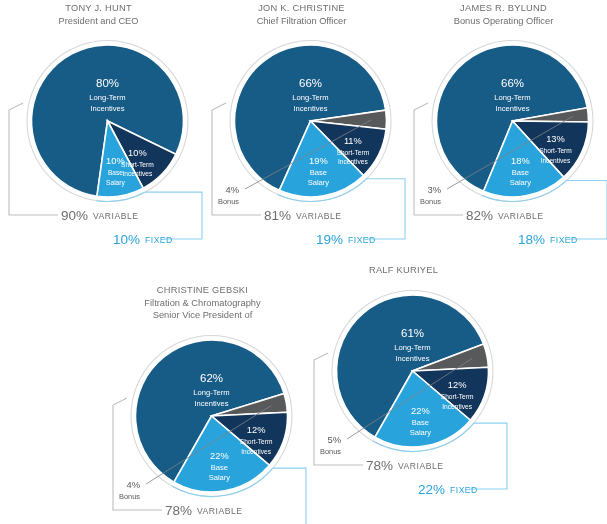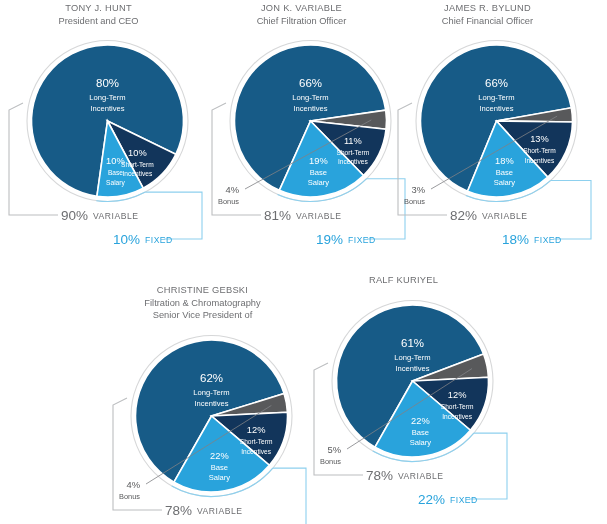--- a/index.html
+++ b/index.html
@@ -64,21 +64,21 @@
           <text x="87" y="192" class="outlbl var-txt">VARIABLE</text>
           <path d="M 139.2924608042642 165.07728122514362 A 80.5 80.5 0 0 1 90.29656537271474 173.7165795336964" class="brkb"></path>
           <path d="M 139.2924608042642 165.07728122514362 L 196 165.07728122514362 L 196 212 L 158 212" class="brkb"></path>
           <text x="134" y="217" class="outlbl fix-pct" text-anchor="end">10%</text>
           <text x="139" y="216" class="outlbl fix-txt">FIXED</text>
         </svg>
       </div>
     </div>
     <div class="card" style="left: 200px; top: 2px;">
       <div class="hdr">
-        <div class="nm">JON K. VARIABLE</div>
+        <div class="nm">JON K. CHRISTINE</div>
         <div class="tt">Chief Filtration Officer</div>
       </div>
       <div class="chartwrap">
         <svg width="220" height="220" viewBox="-9 0 220 220">
           <circle cx="101.5" cy="94" r="80.5" class="ring"></circle>
           <path d="M 101.5 94 L 70.34584942804045 163.32112882909274 A 76 76 0 1 1 176.72299354899195 83.16020103838116 Z" fill="#175b87" stroke="#ffffff" stroke-width="1.6"></path>
           <path d="M 101.5 94 L 176.72299354899195 83.1602010383811 A 76 76 0 0 1 177.05547326189597 102.20795103365774 Z" fill="#58595b" stroke="#ffffff" stroke-width="1.6"></path>
           <path d="M 101.5 94 L 177.05547326189597 102.20795103365774 A 76 76 0 0 1 154.4845478169469 148.4852061814367 Z" fill="#12355b" stroke="#ffffff" stroke-width="1.6"></path>
           <path d="M 101.5 94 L 154.4845478169469 148.4852061814367 A 76 76 0 0 1 70.34584942804045 163.32112882909274 Z" fill="#29a3dc" stroke="#ffffff" stroke-width="1.6"></path>
           <text x="101.5" y="60" class="slice-lbl pct-big">66%</text>
@@ -96,24 +96,24 @@
           <path d="M 17 76 L 3 83 L 3 188 L 52 188" class="brk"></path>
           <text x="82" y="193" class="outlbl var-pct" text-anchor="end">81%</text>
           <text x="87" y="192" class="outlbl var-txt">VARIABLE</text>
           <path d="M 157.62179077979243 151.71130391586388 A 80.5 80.5 0 0 1 68.50119577575337 167.42566935186795" class="brkb"></path>
           <path d="M 157.62179077979243 151.71130391586388 L 196 151.71130391586388 L 196 212 L 158 212" class="brkb"></path>
           <text x="134" y="217" class="outlbl fix-pct" text-anchor="end">19%</text>
           <text x="139" y="216" class="outlbl fix-txt">FIXED</text>
         </svg>
       </div>
     </div>
-    <div class="card" style="left: 386px; top: 2px;">
+    <div class="card" style="left: 402px; top: 2px;">
       <div class="hdr">
         <div class="nm">JAMES R. BYLUND</div>
-        <div class="tt">Chief Financial Officer</div>
+        <div class="tt">Bonus Operating Officer</div>
       </div>
       <div class="chartwrap">
         <svg width="220" height="220" viewBox="-9 0 220 220">
           <circle cx="101.5" cy="94" r="80.5" class="ring"></circle>
           <path d="M 101.5 94 L 72.53865139737911 164.26549855453578 A 76 76 0 1 1 176.3453892289278 80.80273849731323 Z" fill="#175b87" stroke="#ffffff" stroke-width="1.6"></path>
           <path d="M 101.5 94 L 176.34538922892781 80.8027384973133 A 76 76 0 0 1 177.49259182470712 95.06112570577504 Z" fill="#58595b" stroke="#ffffff" stroke-width="1.6"></path>
           <path d="M 101.5 94 L 177.49259182470712 95.06112570577504 A 76 76 0 0 1 152.746981456363 150.12260588756718 Z" fill="#12355b" stroke="#ffffff" stroke-width="1.6"></path>
           <path d="M 101.5 94 L 152.746981456363 150.12260588756718 A 76 76 0 0 1 72.5386513973792 164.2654985545358 Z" fill="#29a3dc" stroke="#ffffff" stroke-width="1.6"></path>
           <text x="101.5" y="60" class="slice-lbl pct-big">66%</text>
           <text x="101.5" y="73" class="slice-lbl sub">Long-Term</text>
@@ -165,21 +165,21 @@
           <path d="M 17 76 L 3 83 L 3 188 L 52 188" class="brk"></path>
           <text x="82" y="193" class="outlbl var-pct" text-anchor="end">78%</text>
           <text x="87" y="192" class="outlbl var-txt">VARIABLE</text>
           <path d="M 162.8038337567073 146.17365203558208 A 80.5 80.5 0 0 1 61.737679739969394 163.99434182517012" class="brkb"></path>
           <path d="M 162.8038337567073 146.17365203558208 L 196 146.17365203558208 L 196 212 L 158 212" class="brkb"></path>
           <text x="134" y="217" class="outlbl fix-pct" text-anchor="end">22%</text>
           <text x="139" y="216" class="outlbl fix-txt">FIXED</text>
         </svg>
       </div>
     </div>
-    <div class="card" style="left: 302px; top: 274px;">
+    <div class="card" style="left: 302px; top: 264px;">
       <div class="hdr">
         <div class="nm">RALF KURIYEL</div>
       </div>
       <div class="chartwrap">
         <svg width="220" height="220" viewBox="-9 0 220 220">
           <circle cx="101.5" cy="94" r="80.5" class="ring"></circle>
           <path d="M 101.5 94 L 63.96041813959843 160.08161464239663 A 76 76 0 1 1 172.5467514060971 67.01187085698159 Z" fill="#175b87" stroke="#ffffff" stroke-width="1.6"></path>
           <path d="M 101.5 94 L 172.5467514060971 67.0118708569816 A 76 76 0 0 1 177.409266437949 90.28741749553342 Z" fill="#58595b" stroke="#ffffff" stroke-width="1.6"></path>
           <path d="M 101.5 94 L 177.409266437949 90.28741749553342 A 76 76 0 0 1 159.37691137279197 143.25711248079799 Z" fill="#12355b" stroke="#ffffff" stroke-width="1.6"></path>
           <path d="M 101.5 94 L 159.37691137279197 143.25711248079799 A 76 76 0 0 1 63.96041813959843 160.08161464239663 Z" fill="#29a3dc" stroke="#ffffff" stroke-width="1.6"></path>

